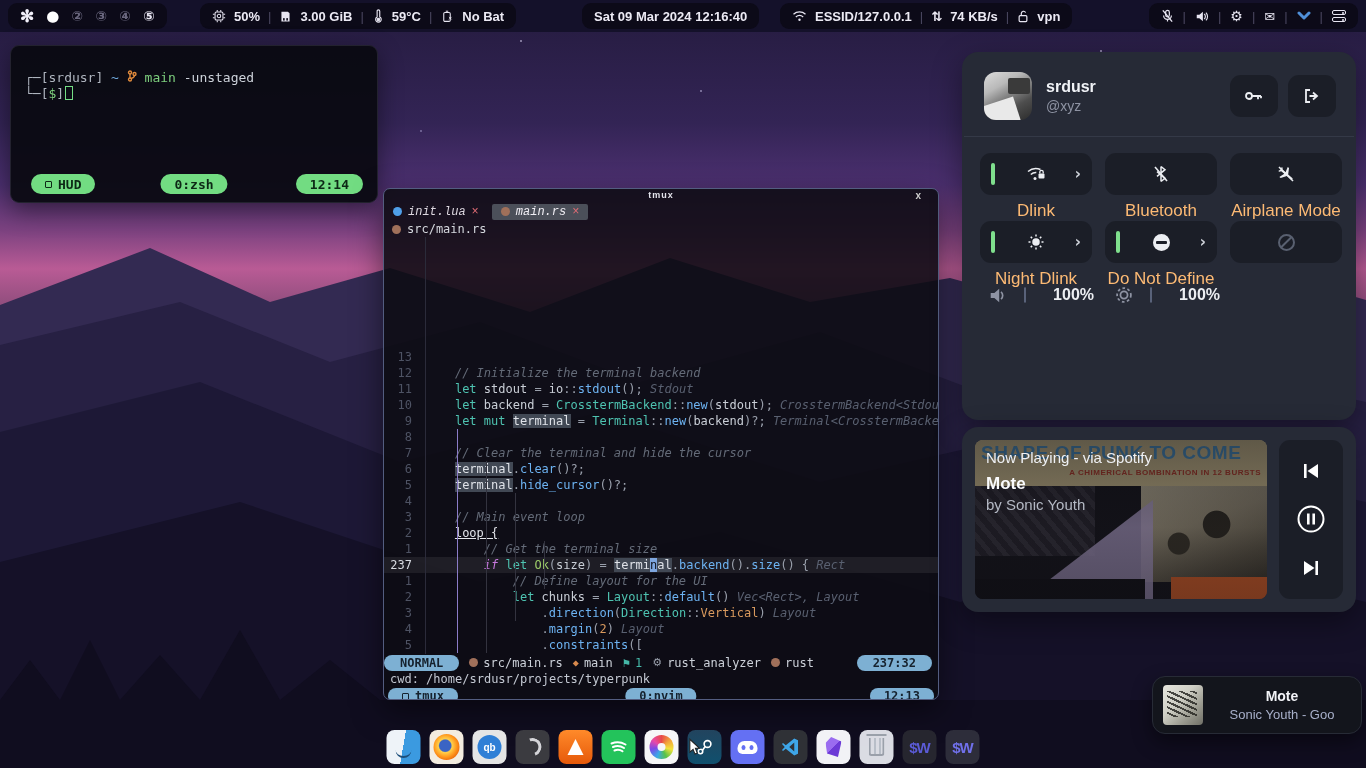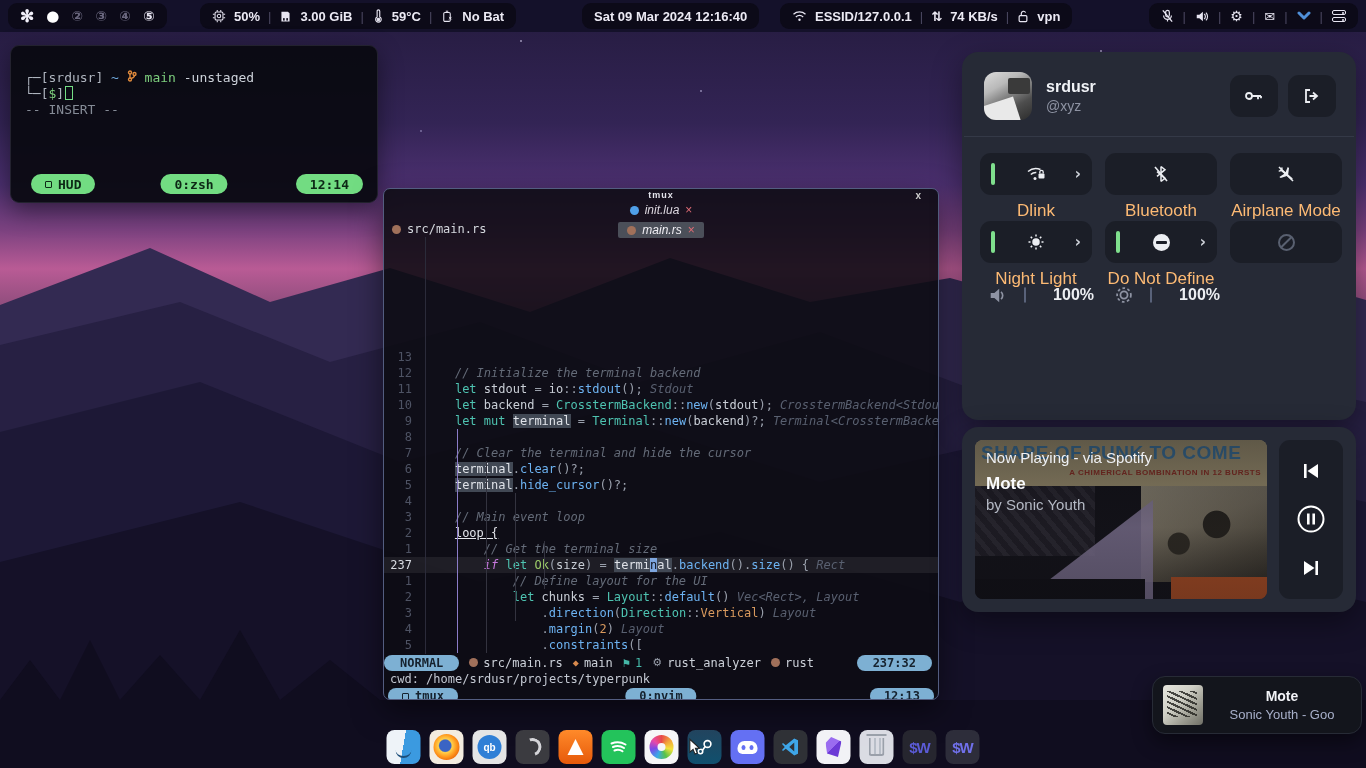--- a/index.html
+++ b/index.html
@@ -38,21 +38,21 @@
   .t-gray { color:#858b96; }
   .t-cursor { display:inline-block; width:8px; height:14px; border:1px solid #74dd85; vertical-align:-2px; margin-left:1px; }
   .term-pills { position:absolute; left:0; right:0; bottom:8px; height:20px; }
   .gpill { position:absolute; height:20px; background:#72dc82; color:#0d2816; border-radius:10px; font-weight:bold; font-size:13px; display:flex; align-items:center; padding:0 14px; gap:6px; }
   .winsq { display:inline-block; width:7px; height:7px; border:1.5px solid #0d2816; border-radius:1px; }
 
   
   .editwin { position:absolute; left:383px; top:188px; width:556px; height:512px; background:rgba(12,11,18,.88); border:1px solid #535d80; border-radius:7px; box-shadow:0 10px 30px rgba(0,0,0,.5); overflow:hidden; }
   .tmux-title { position:relative; height:13px; font-size:9px; font-weight:bold; letter-spacing:1px; color:#e4e4ec; text-align:center; line-height:13px; }
   .tmux-close { position:absolute; right:16px; top:0; font-size:10px; color:#cccccc; line-height:13px; }
-  .tabs { display:flex; align-items:center; height:19px; gap:4px; font-family:Liberation Sans, sans-serif; font-size:12px; font-style:italic; color:#ddd8e0;flex-direction:column; }
+  .tabs { display:flex; align-items:center; height:19px; gap:4px; font-family:Liberation Mono, monospace; font-size:12px; font-style:italic; color:#ddd8e0; }
   .tab { display:flex; align-items:center; gap:6px; padding:1px 9px; border-radius:2px; }
   .tab.active { background:#4b4f59; color:#f0eef4; }
   .tab .x { color:#e06c75; font-style:normal; }
   .dot { display:inline-block; width:9px; height:9px; border-radius:50%; }
   .lua-dot { background:#4f9fe8; }
   .rust-dot { background:#a0705a; }
   .crumb { display:flex; align-items:center; gap:6px; height:16px; padding-left:8px; font-family:"DejaVu Sans Mono", monospace; font-size:12px; color:#d5d8de; }
 
   
   .code { position:relative; height:417px; font-family:"DejaVu Sans Mono", monospace; font-size:12px; line-height:16px; color:#c9ced6; white-space:pre; overflow:hidden; }
@@ -306,21 +306,20 @@
     <div class="term-body">
       <div><span class="t-pn">┌─[</span><span class="t-pn">srdusr</span><span class="t-pn">]</span><span class="t-blue"> ~ </span><span class="ticon">
             <svg width="10" height="12" viewBox="0 0 10 12" fill="none" stroke="#e08a3c" stroke-width="1.4">
               <circle cx="3" cy="2.5" r="1.5"></circle>
               <circle cx="3" cy="9.5" r="1.5"></circle>
               <circle cx="7.5" cy="4" r="1.5"></circle>
               <path d="M3 4v4M7.5 5.5c0 2-2 2.5-3.5 3"></path>
             </svg>
           </span><span class="t-green"> </span><span class="t-green">main</span><span> </span><span>-unstaged</span></div>
       <div><span class="t-pn">└─[</span><span class="t-green">$</span><span class="t-pn">]</span><span class="t-cursor"></span></div>
-      <div class="t-gray">-- INSERT --</div>
     </div>
     <div class="term-pills">
       <div class="gpill" style="left:20px;">
           <span class="winsq"></span>
           <span>HUD</span>
         </div>
       <div class="gpill" style="left:50%; transform:translateX(-50%);">
           <span>0:zsh</span>
         </div>
       <div class="gpill" style="right:14px;">
@@ -460,21 +459,21 @@
       </div>
       <div class="tgl">
         <div class="tile">
           <span class="bar"></span>
           <svg width="18" height="18" viewBox="0 0 18 18" fill="none" stroke="#eceef2" stroke-width="1.5">
               <circle cx="9" cy="9" r="3" fill="#eceef2"></circle>
               <path d="M9 1.5v2M9 14.5v2M1.5 9h2M14.5 9h2M3.7 3.7l1.4 1.4M12.9 12.9l1.4 1.4M3.7 14.3l1.4-1.4M12.9 5.1l1.4-1.4"></path>
             </svg>
           <span class="chev">›</span>
         </div>
-        <div class="tgl-label">Night Light</div>
+        <div class="tgl-label">Night Dlink</div>
       </div>
       <div class="tgl">
         <div class="tile">
           <span class="bar"></span>
           <span class="minus-circle"></span>
           <span class="chev">›</span>
         </div>
         <div class="tgl-label">Do Not Define</div>
       </div>
       <div class="tgl">

